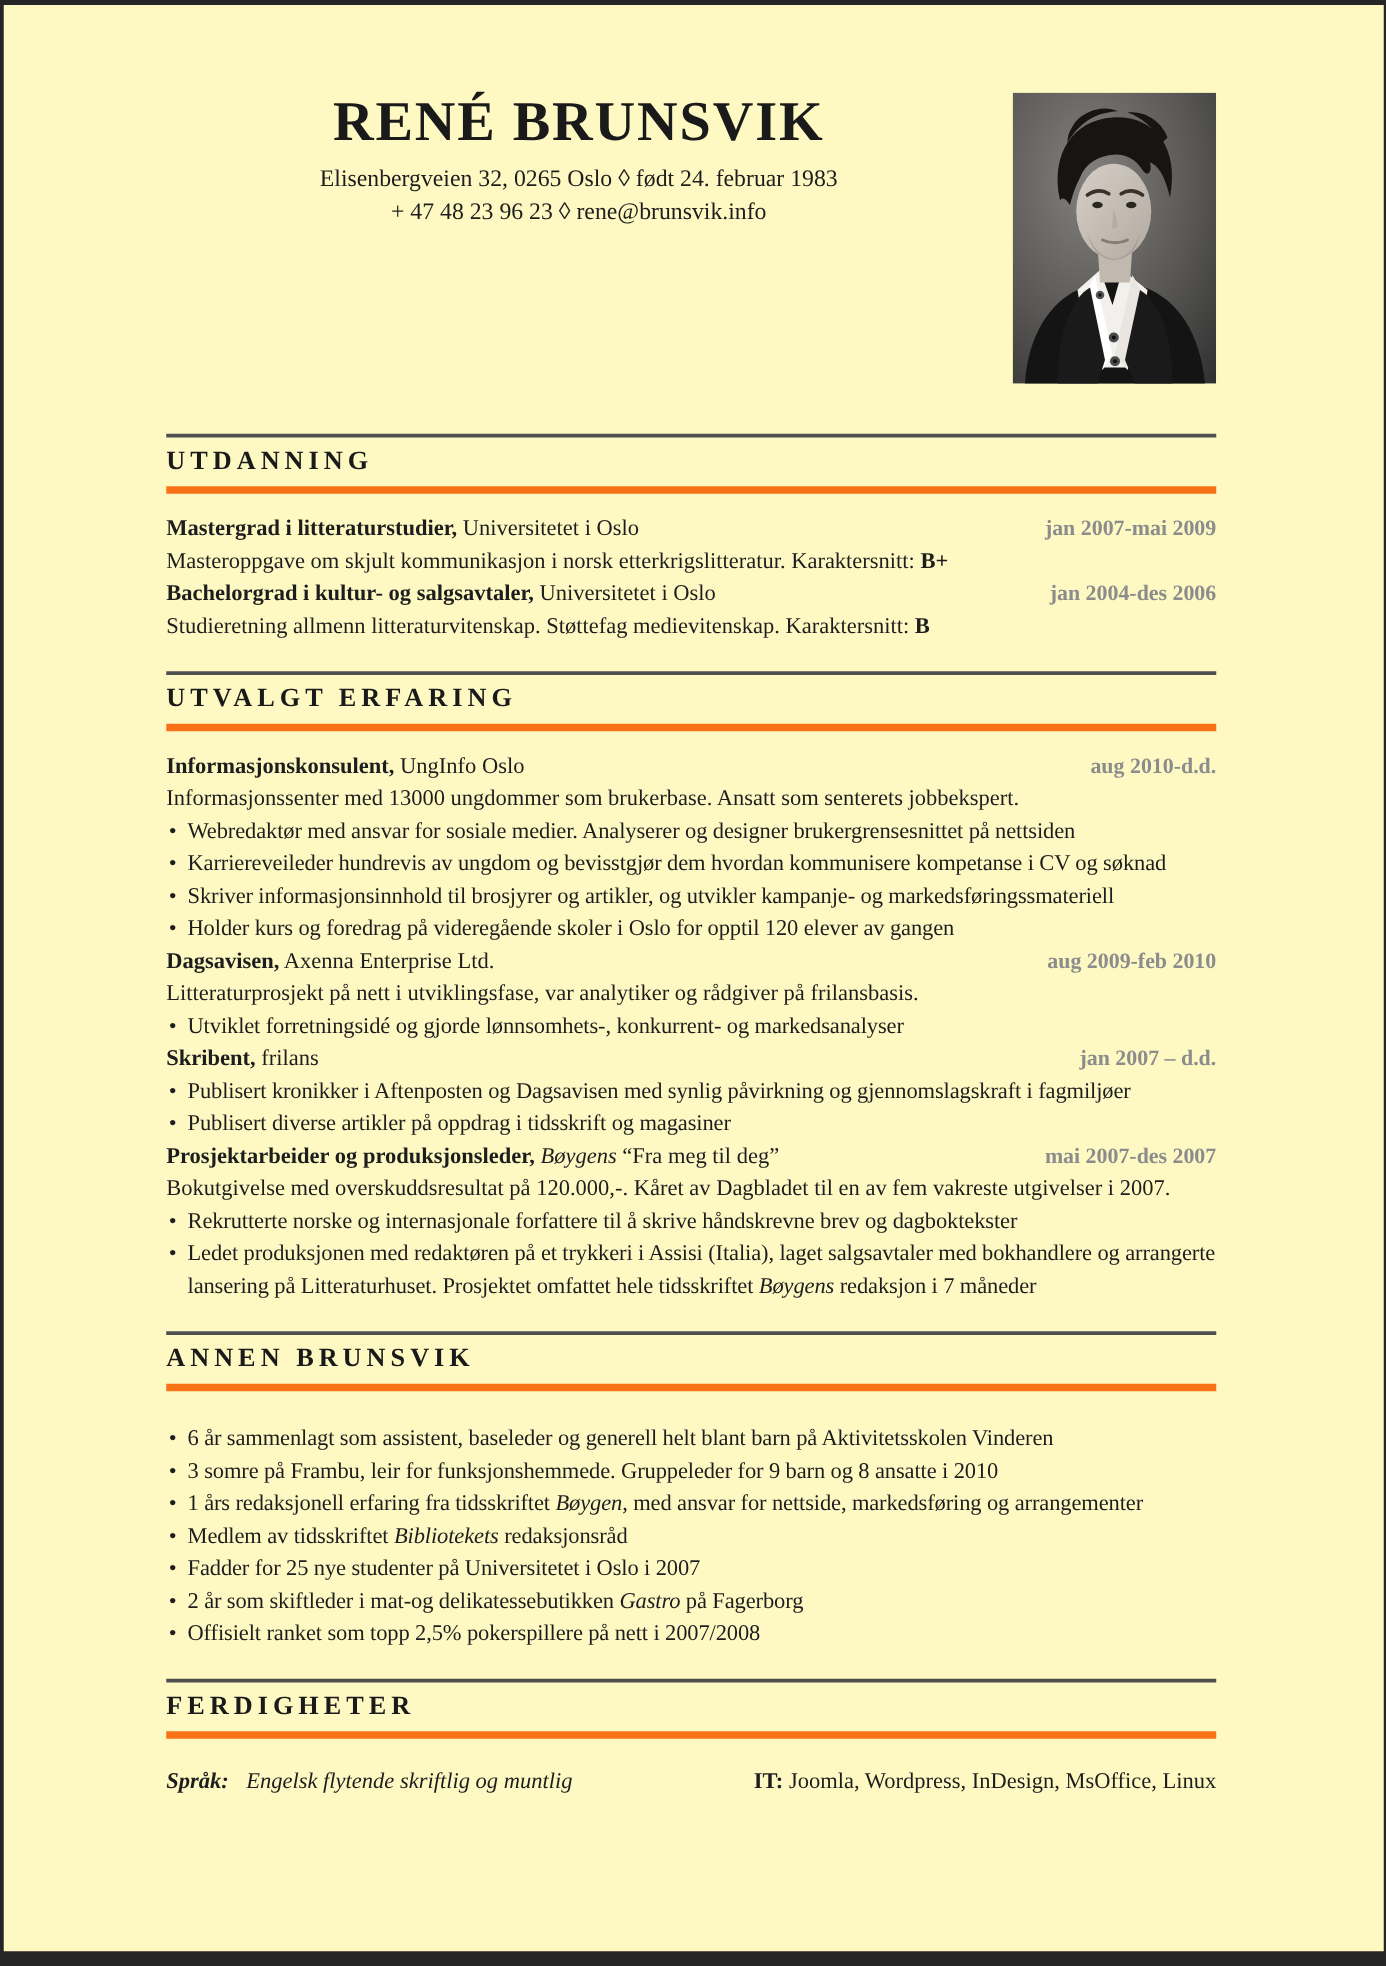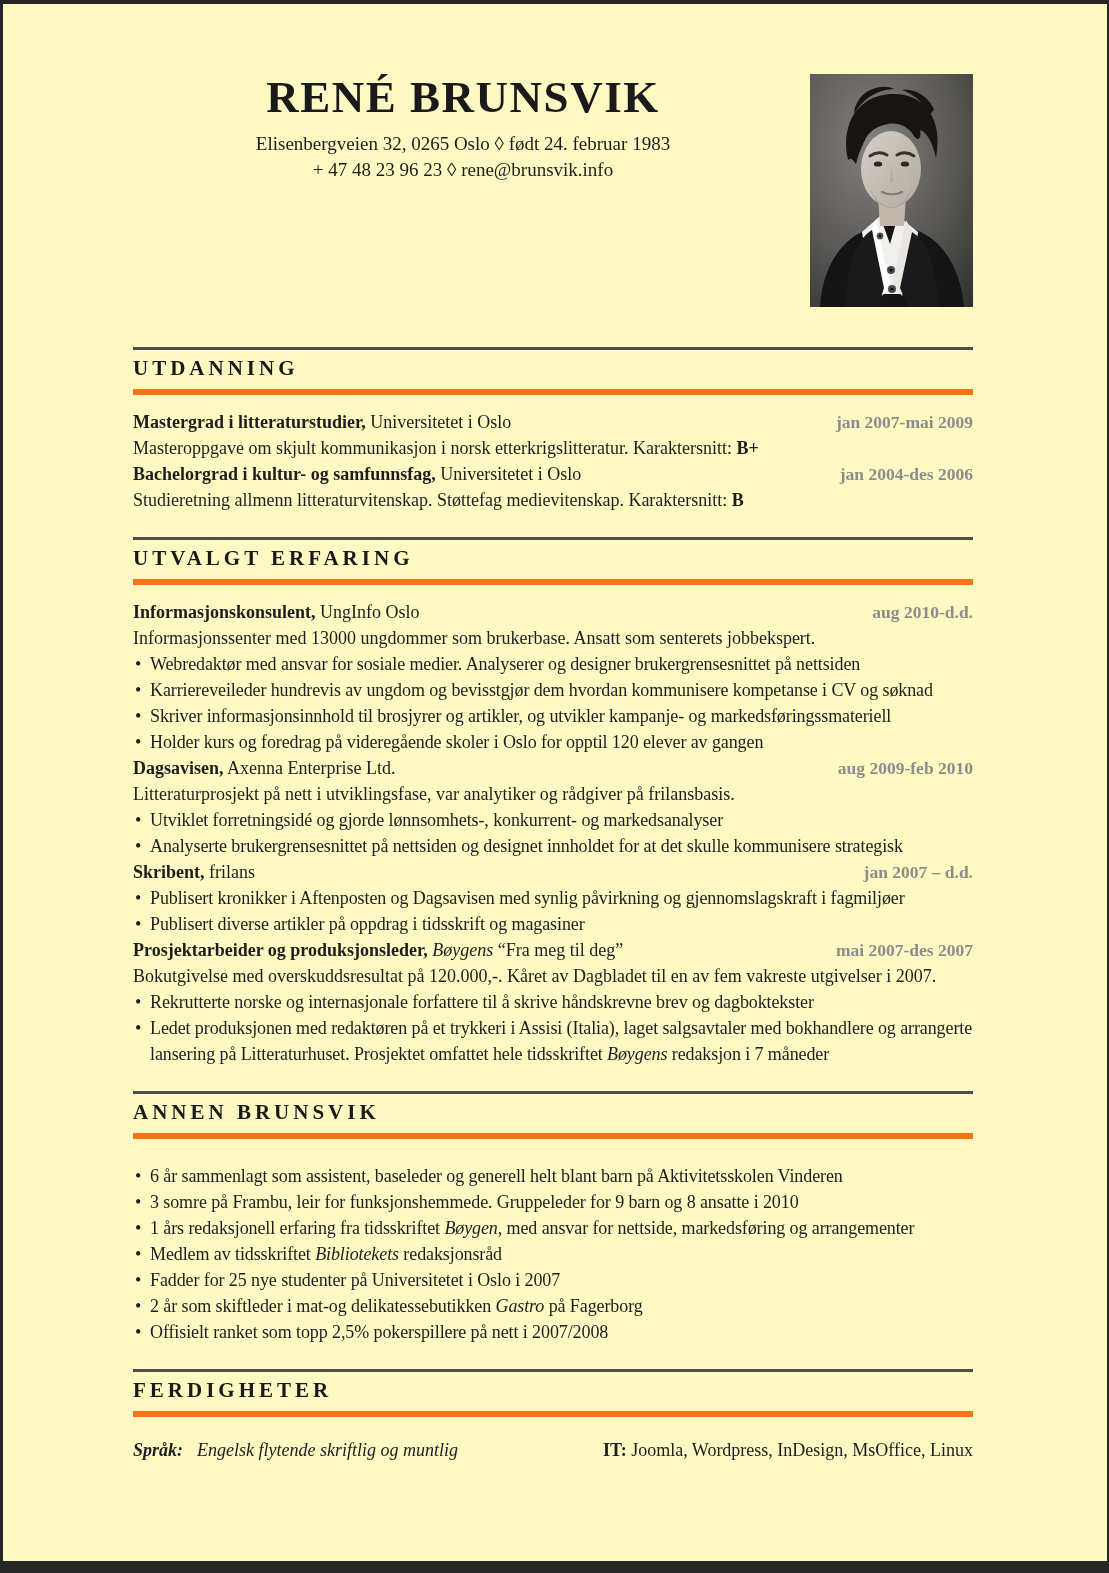--- a/index.html
+++ b/index.html
@@ -160,21 +160,21 @@
     </div>
     <div class="section-body">
 
       <div class="entry-row">
         <span class="entry-title"><span class="role">Mastergrad i litteraturstudier,</span><span> Universitetet i Oslo</span></span>
         <span class="date">jan 2007-mai 2009</span>
       </div>
       <p class="line detail"><span>Masteroppgave om skjult kommunikasjon i norsk etterkrigslitteratur. Karaktersnitt: </span><span class="grade">B+</span></p>
 
       <div class="entry-row">
-        <span class="entry-title"><span class="role">Bachelorgrad i kultur- og samfunnsfag,</span><span> Universitetet i Oslo</span></span>
+        <span class="entry-title"><span class="role">Bachelorgrad i kultur- og salgsavtaler,</span><span> Universitetet i Oslo</span></span>
         <span class="date">jan 2004-des 2006</span>
       </div>
       <p class="line detail"><span>Studieretning allmenn litteraturvitenskap. Støttefag medievitenskap. Karaktersnitt: </span><span class="grade">B</span></p>
 
     </div>
   </div>
 
   <div class="section">
     <div class="section-head">
       <h2 class="section-title">UTVALGT ERFARING</h2>
@@ -193,21 +193,20 @@
         <li><span>Holder kurs og foredrag på videregående skoler i Oslo for opptil 120 elever av gangen</span></li>
       </ul>
 
       <div class="entry-row">
         <span class="entry-title"><span class="role">Dagsavisen,</span><span> Axenna Enterprise Ltd.</span></span>
         <span class="date">aug 2009-feb 2010</span>
       </div>
       <p class="line">Litteraturprosjekt på nett i utviklingsfase, var analytiker og rådgiver på frilansbasis.</p>
       <ul class="bullets">
         <li><span>Utviklet forretningsidé og gjorde lønnsomhets-, konkurrent- og markedsanalyser</span></li>
-        <li><span>Analyserte brukergrensesnittet på nettsiden og designet innholdet for at det skulle kommunisere strategisk</span></li>
       </ul>
 
       <div class="entry-row">
         <span class="entry-title"><span class="role">Skribent,</span><span> frilans</span></span>
         <span class="date">jan 2007 – d.d.</span>
       </div>
       <ul class="bullets">
         <li><span>Publisert kronikker i Aftenposten og Dagsavisen med synlig påvirkning og gjennomslagskraft i fagmiljøer</span></li>
         <li><span>Publisert diverse artikler på oppdrag i tidsskrift og magasiner</span></li>
       </ul>

